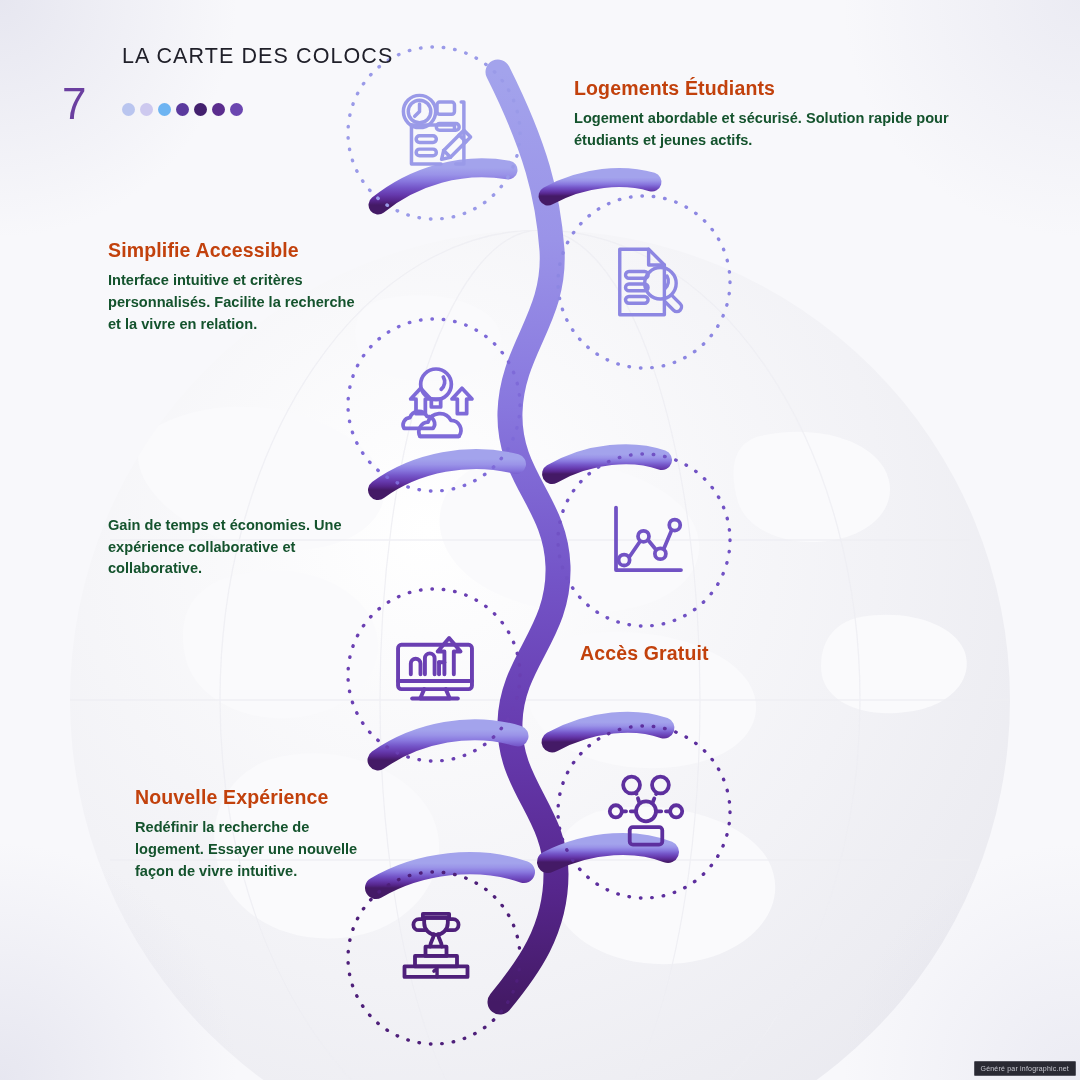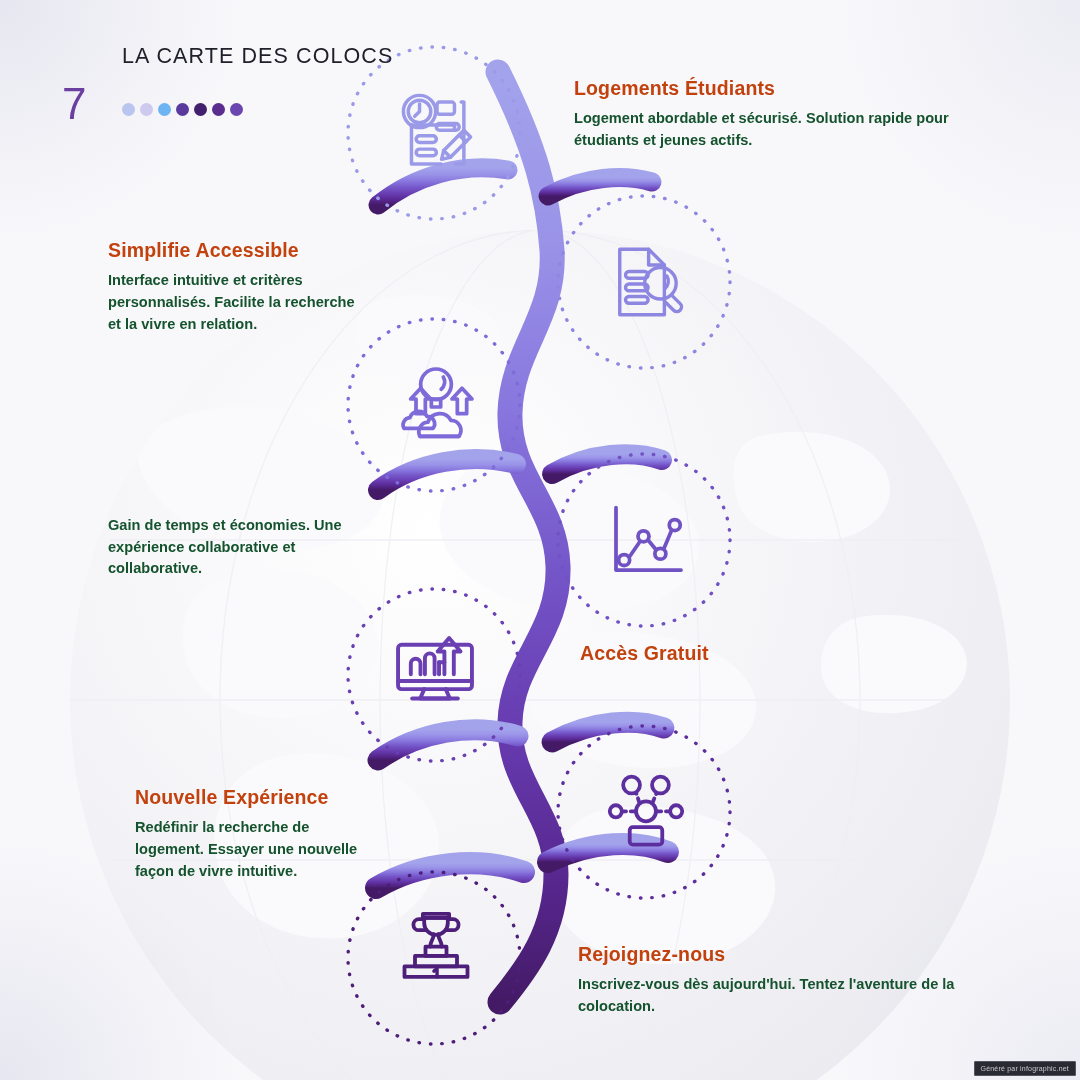--- a/index.html
+++ b/index.html
@@ -291,20 +291,16 @@
 
   <div class="block" style="left:580px;top:643px;width:350px;">
     <div class="b-title">Accès Gratuit</div>
   </div>
 
   <div class="block" style="left:95px;top:787px;width:246px;margin-left:40px;">
     <div class="b-title">Nouvelle Expérience</div>
     <div class="b-body">Redéfinir la recherche de logement. Essayer une nouvelle façon de vivre intuitive.</div>
   </div>
 
-  <div class="block" style="left:578px;top:944px;width:400px;">
-    <div class="b-title">Rejoignez-nous</div>
-    <div class="b-body">Inscrivez-vous dès aujourd'hui. Tentez l'aventure de la colocation.</div>
-  </div>
 
   <div id="watermark">Généré par infographic.net</div>
 
 </div>
 
 </body></html>

